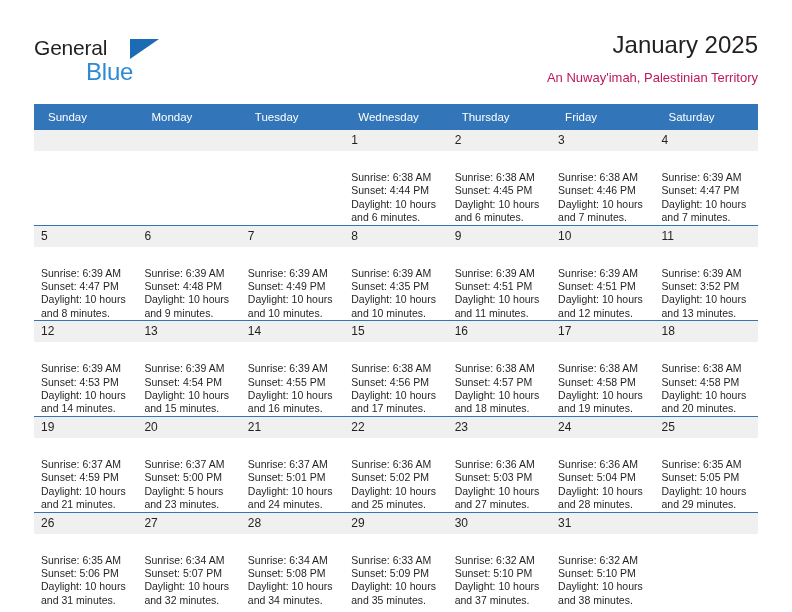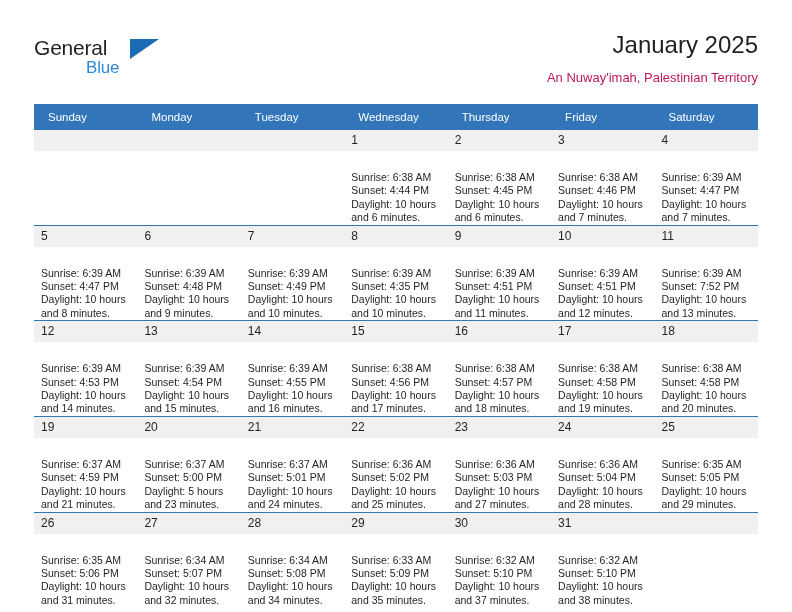--- a/index.html
+++ b/index.html
@@ -51,21 +51,21 @@
     top: 3px;
     width: 0;
     height: 0;
     border-left: 29px solid #1b6cb5;
     border-bottom: 20px solid transparent;
   }
   .brand-blue {
     position: absolute;
     left: 52px;
     top: 22px;
-    font-size: 17px;
+    font-size: 24px;
     color: #2e8ad4;
     letter-spacing: -0.2px;
   }
   .title-block {
     position: absolute;
     right: 0;
     top: 0;
     text-align: right;
   }
   .cal-title {
@@ -252,21 +252,21 @@
             <div class="info">
               <div>Sunrise: 6:39 AM</div>
               <div>Sunset: 4:51 PM</div>
               <div class="wrapline">Daylight: 10 hours and 12 minutes.</div>
             </div>
           </td>
           <td>
             <span class="daynum">11</span>
             <div class="info">
               <div>Sunrise: 6:39 AM</div>
-              <div>Sunset: 7:52 PM</div>
+              <div>Sunset: 3:52 PM</div>
               <div class="wrapline">Daylight: 10 hours and 13 minutes.</div>
             </div>
           </td>
         </tr>
         <tr>
           <td>
             <span class="daynum">12</span>
             <div class="info">
               <div>Sunrise: 6:39 AM</div>
               <div>Sunset: 4:53 PM</div>

